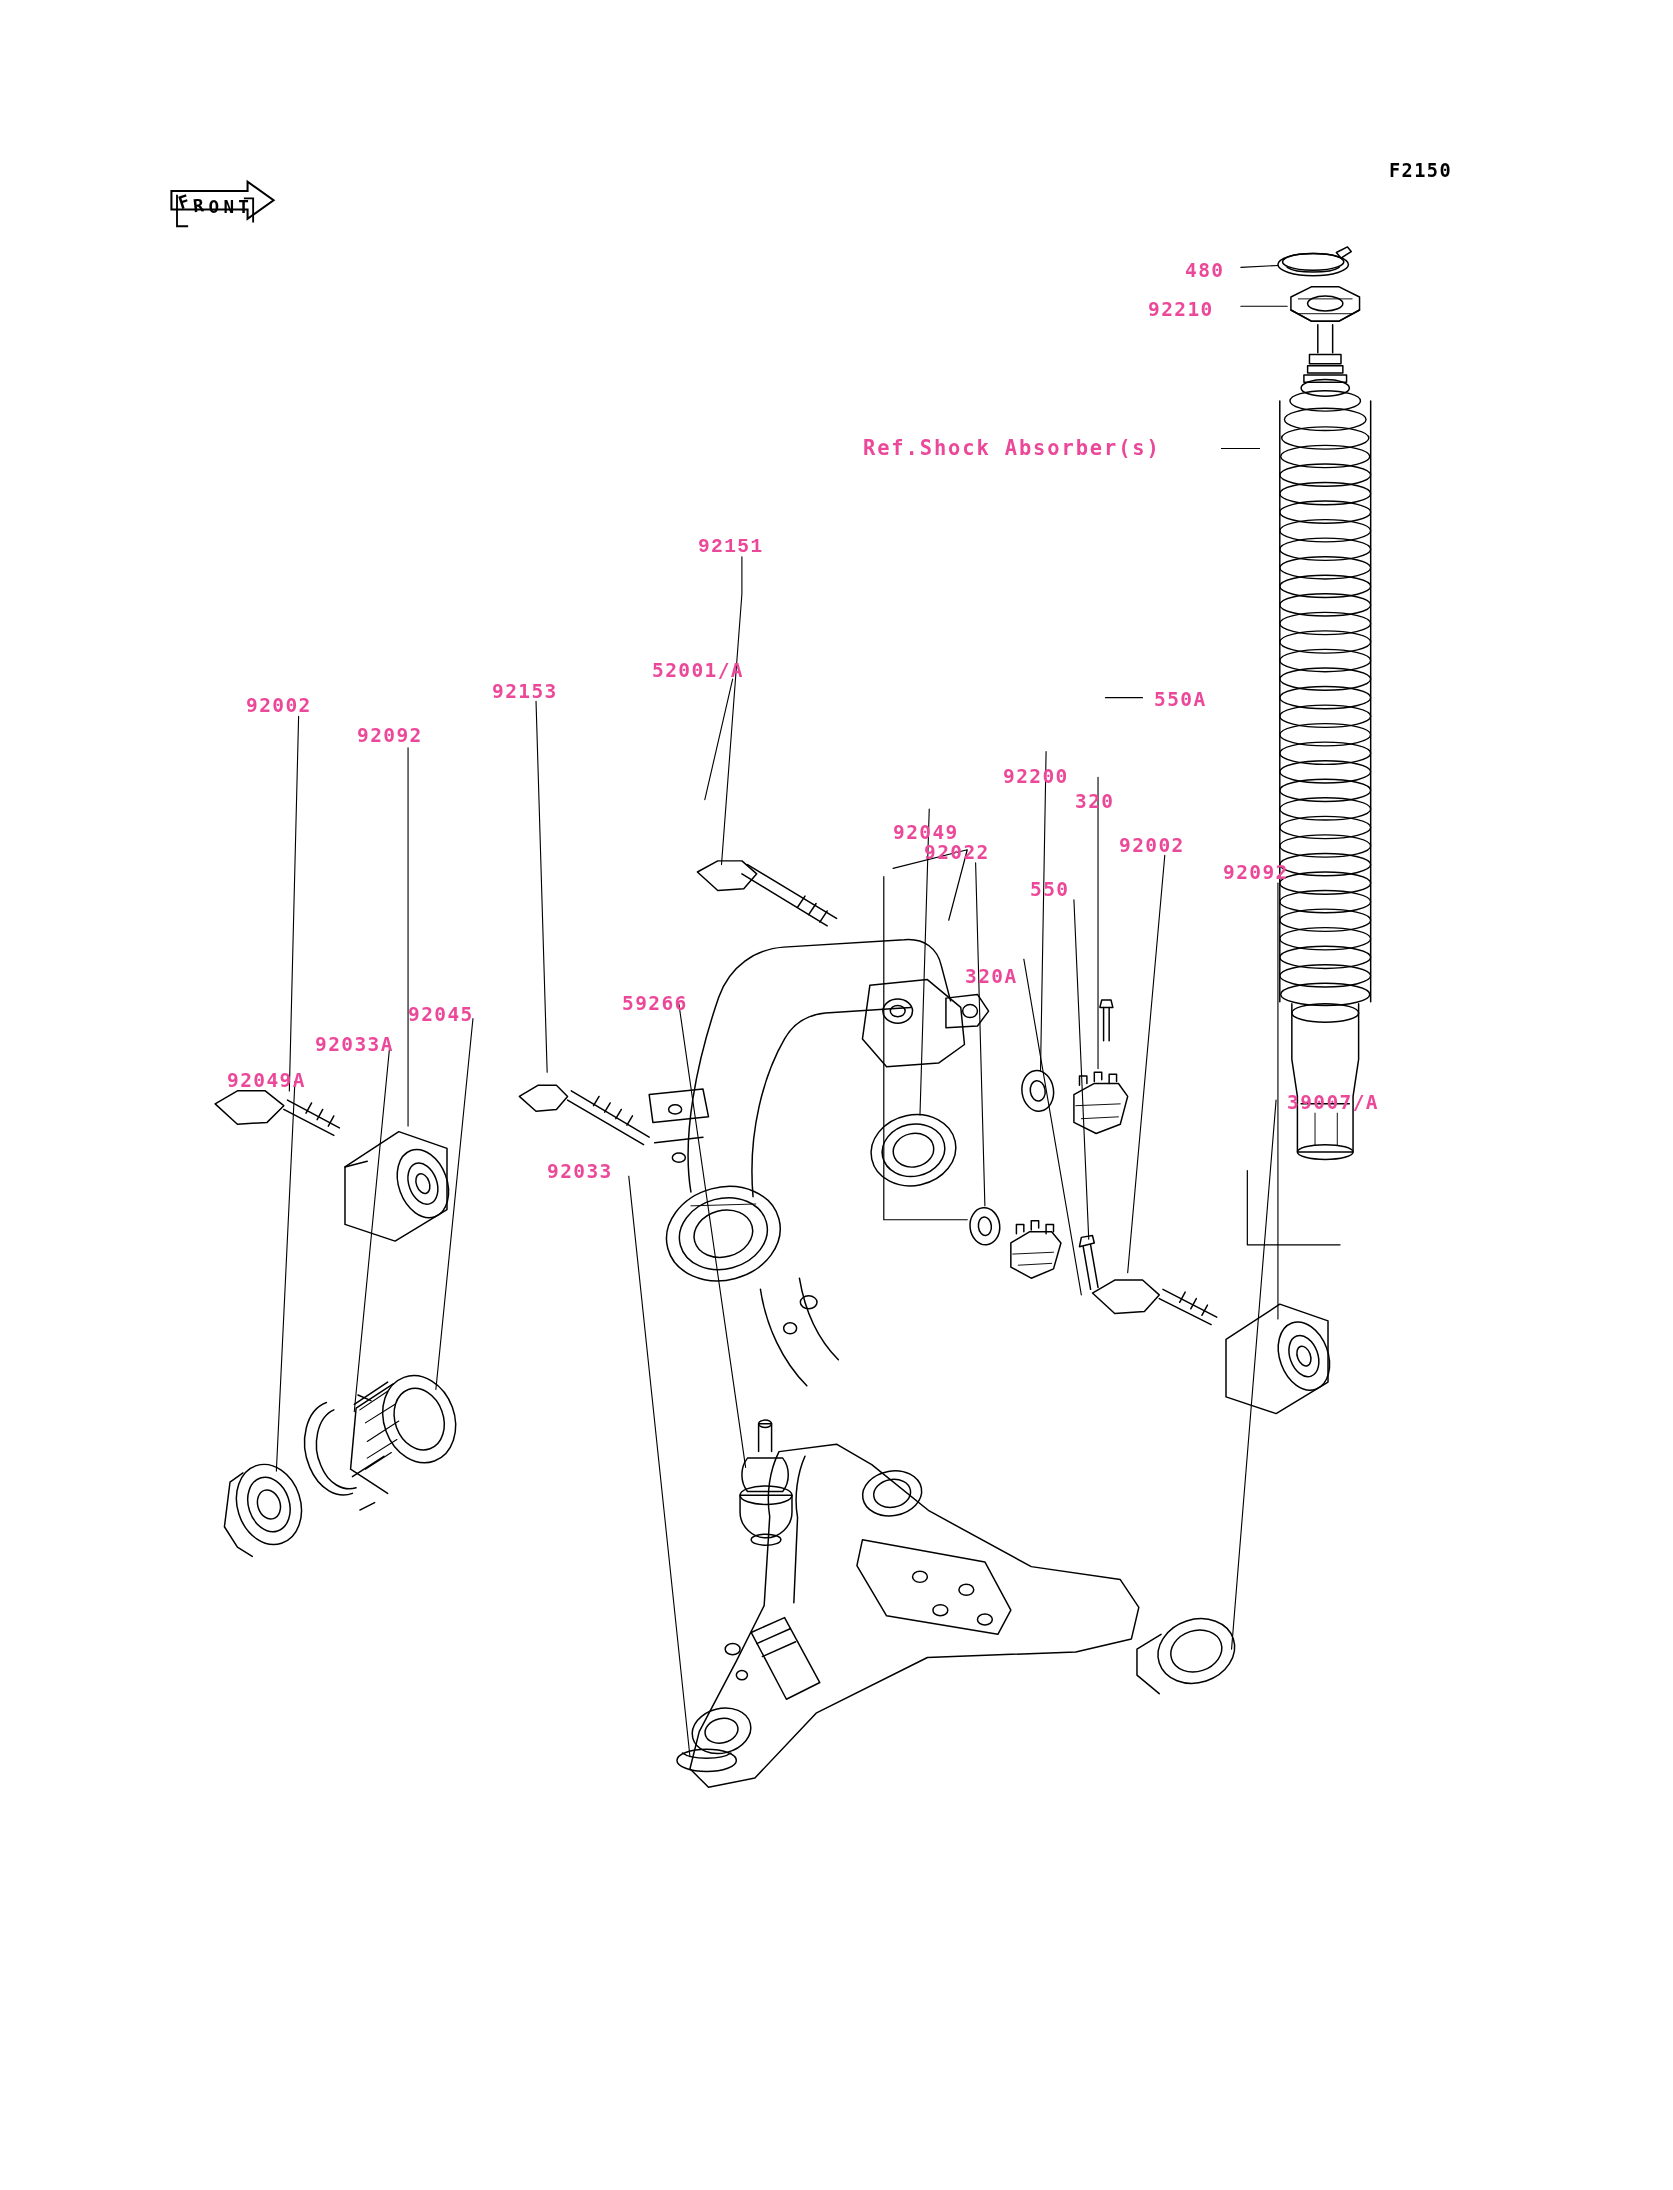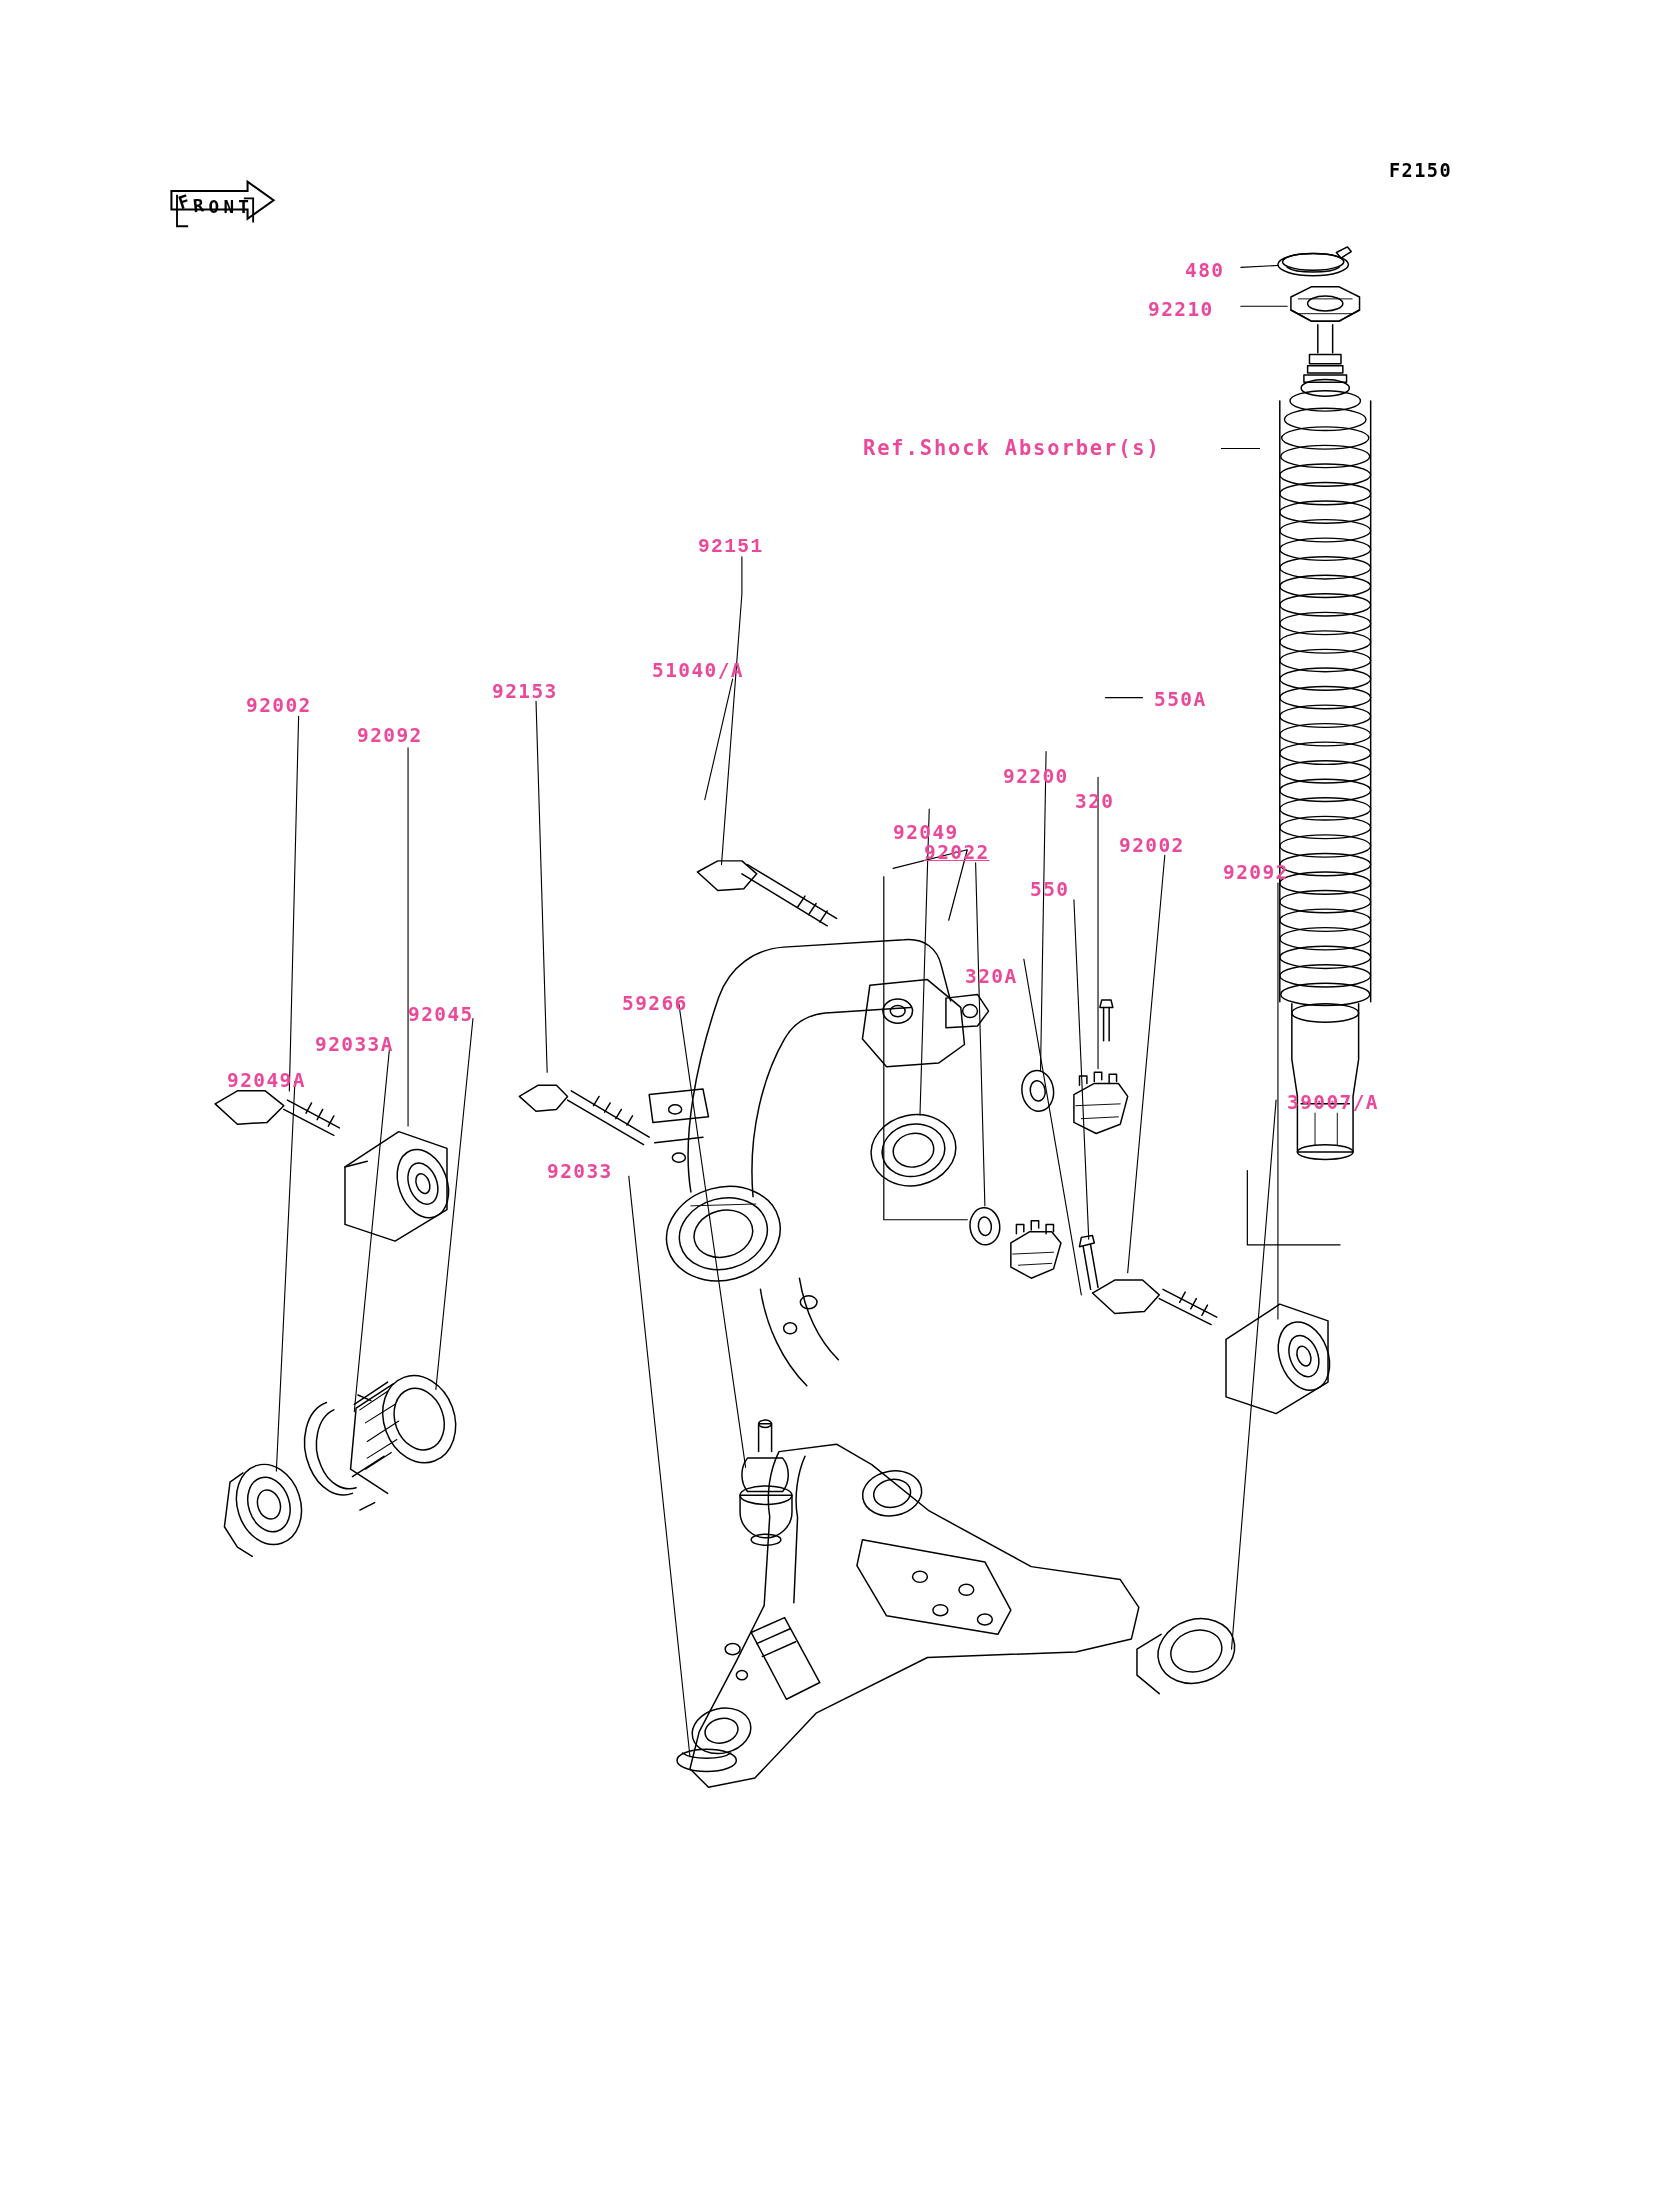--- a/index.html
+++ b/index.html
@@ -258,29 +258,29 @@
         <path d="M318 1166 l-20 420"></path>
         <path d="M1376 1186 l-48 592"></path>
         <path d="M678 1268 l66 626"></path>
       </g>
     </g>
   </svg>
 
   <div class="lbl" style="left:1185px;top:259px;">480</div>
   <div class="lbl" style="left:1148px;top:298px;">92210</div>
   <div class="lbl" style="left:698px;top:536px;font-family:Liberation Mono, monospace;">92151</div>
-  <div class="lbl" style="left:652px;top:659px;">51040/A</div>
+  <div class="lbl" style="left:652px;top:659px;">52001/A</div>
   <div class="lbl" style="left:492px;top:680px;">92153</div>
   <div class="lbl" style="left:246px;top:694px;">92002</div>
   <div class="lbl" style="left:1154px;top:688px;">550A</div>
   <div class="lbl" style="left:357px;top:724px;">92092</div>
   <div class="lbl" style="left:1003px;top:765px;">92200</div>
   <div class="lbl" style="left:1075px;top:790px;">320</div>
   <div class="lbl" style="left:893px;top:821px;">92049</div>
-  <div class="lbl" style="left:924px;top:841px;text-decoration:underline;">92022</div>
+  <div class="lbl" style="left:924px;top:841px;">92022</div>
   <div class="lbl" style="left:1119px;top:834px;">92002</div>
   <div class="lbl" style="left:1223px;top:861px;">92092</div>
   <div class="lbl" style="left:1030px;top:878px;">550</div>
   <div class="lbl" style="left:965px;top:965px;">320A</div>
   <div class="lbl" style="left:408px;top:1003px;">92045</div>
   <div class="lbl" style="left:599px;top:992px;margin-left:23px;">59266</div>
   <div class="lbl" style="left:315px;top:1033px;">92033A</div>
   <div class="lbl" style="left:227px;top:1069px;text-align:center;">92049A</div>
   <div class="lbl" style="left:1287px;top:1091px;">39007/A</div>
   <div class="lbl" style="left:547px;top:1160px;">92033</div>

